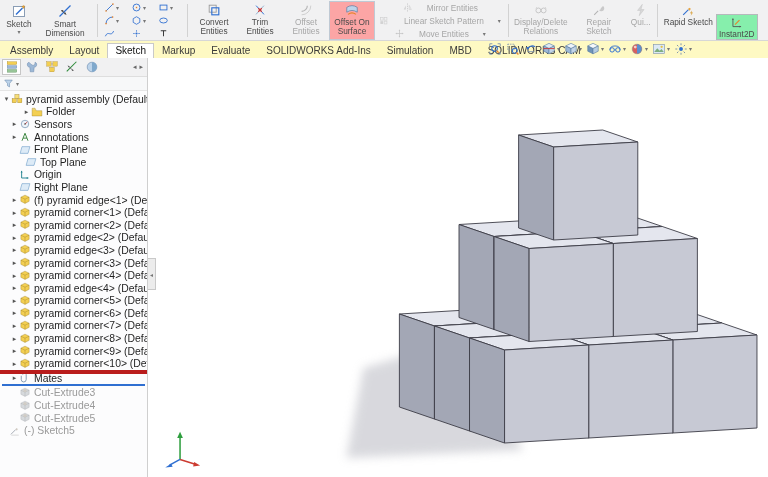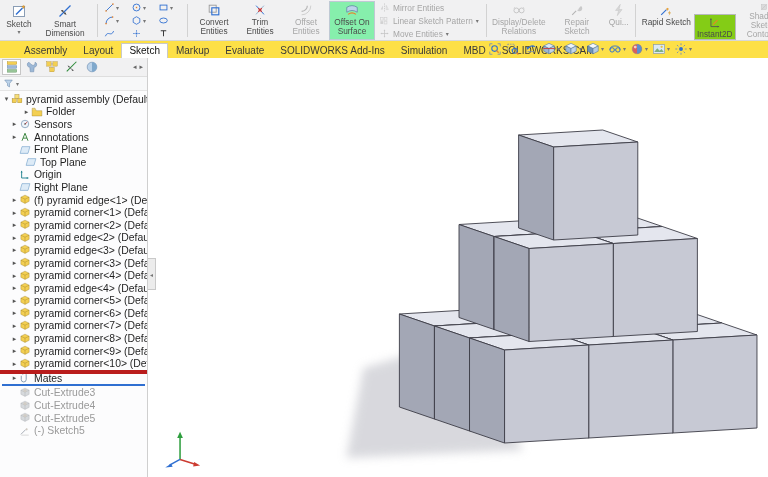--- a/index.html
+++ b/index.html
@@ -9,31 +9,31 @@
   
   .ribbon{height:41px;display:flex;align-items:stretch;background:#f1f1f2;border-bottom:1px solid #d7d7d7;padding:1px 2px 0 2px;overflow:hidden;}
   .sep{width:1px;background:#d2d2d2;margin:3px 3px;flex:none;}
   .rb-group{display:flex;align-items:flex-start;flex:none;}
   .rb-col{display:flex;flex-direction:column;align-items:center;justify-content:flex-start;padding:1px 2px 0;font-size:8.3px;line-height:1.08;text-align:center;color:#4a4a4a;flex:none;border:1px solid transparent;}
   .rb-col .lbl{display:block;margin-top:1px;}
   .rb-col.big{min-width:34px;max-width:58px;}
   .rb-col.w{max-width:46px;}
   .rb-col.disabled{color:#a6a6a6;}
   .rb-col.disabled svg,.stack-btn.disabled svg{filter:grayscale(1) opacity(.45);}
-  .rb-col.boxed{border-color:#bfc9d4;background:#86efac;}
-  .rb-col.pressed{background:#84cc16;border-color:#b6b9bc;margin-top:13px;}
+  .rb-col.boxed{border-color:#bfc9d4;background:#fca5a5;}
+  .rb-col.pressed{background:#86efac;border-color:#b6b9bc;margin-top:13px;}
   .caret{font-size:6px;color:#777;line-height:1;}
   .tgrid{display:grid;grid-template-columns:repeat(3,27px);grid-auto-rows:12.6px;align-content:center;flex:none;padding:0 1px;}
   .tcell{display:flex;align-items:center;gap:1px;padding-left:2px;}
   .stackcol{display:flex;flex-direction:column;justify-content:center;gap:1px;flex:none;padding:0 2px;}
-  .stack-btn{display:flex;align-items:center;gap:3px;font-size:8.3px;height:12px;padding:0 2px;color:#4a4a4a;white-space:nowrap;}
+  .stack-btn{display:flex;align-items:center;gap:14px;font-size:8.3px;height:12px;padding:0 2px;color:#4a4a4a;white-space:nowrap;justify-content:center;}
   .stack-btn.disabled{color:#a6a6a6;}
 
   
-  .tabrow{height:17px;display:flex;align-items:flex-end;background:#fde047;position:relative;padding-left:16px;}
+  .tabrow{height:17px;display:flex;align-items:flex-end;background:#fef9c3;position:relative;padding-left:2px;}
   .tab{font-size:10px;padding:1px 7px 2px;color:#3a3a3a;border:1px solid transparent;border-bottom:none;white-space:nowrap;}
   .tab.active{background:#fff;border-color:#c9c9c9;color:#111;}
   .headsup{position:absolute;left:487px;top:1px;display:flex;align-items:center;gap:2px;}
   .hicon{display:flex;align-items:center;gap:1px;padding:0 1px;}
 
   
   .main{display:flex;height:419px;position:relative;background:#fff;}
   .sidebar{width:148px;background:#fcfcfd;border-right:1px solid #cfcfcf;display:flex;flex-direction:column;flex:none;}
   .sb-tabs{height:19px;display:flex;align-items:center;gap:1px;background:#f1f1f2;border-bottom:1px solid #dedede;padding:1px 2px;}
   .sb-tab{width:19px;height:16px;display:flex;align-items:center;justify-content:center;border:1px solid transparent;}
@@ -586,21 +586,21 @@
           </div>
           <div class="trow gray " style="padding-left:10px">
             <span class="arr"></span>
             <svg viewBox="0 0 16 16" width="12" height="12">
               <path d="M8 1.5l5.5 2.7v5.6L8 12.5 2.5 9.8V4.2z" fill="#aac4e0" stroke="#4a76a8" stroke-width=".5"></path>
               <path d="M2.5 4.2L8 6.9l5.5-2.7M8 6.9v5.6" fill="none" stroke="#4a76a8" stroke-width=".5"></path>
               <path d="M6 3h4v3.5H6z" fill="#e8a33d" opacity=".9"></path>
             </svg>
             <span class="tlbl">Cut-Extrude5</span>
           </div>
-          <div class="trow gray " style="padding-left:10px">
+          <div class="trow gray " style="padding-left:0">
             <span class="arr"></span>
             <svg viewBox="0 0 16 16" width="12" height="12">
               <path d="M2.5 12.5L9 6" fill="none" stroke="#2f6fd1" stroke-width="1.2"></path>
               <path d="M8.5 5.5l2 2 1.3-2.3-1.7-1.3z" fill="#e8a33d"></path>
               <path d="M3 13.5h10" fill="none" stroke="#999" stroke-width=".8"></path>
             </svg>
             <span class="tlbl">(-) Sketch5</span>
           </div>
         </div>
     </div>

